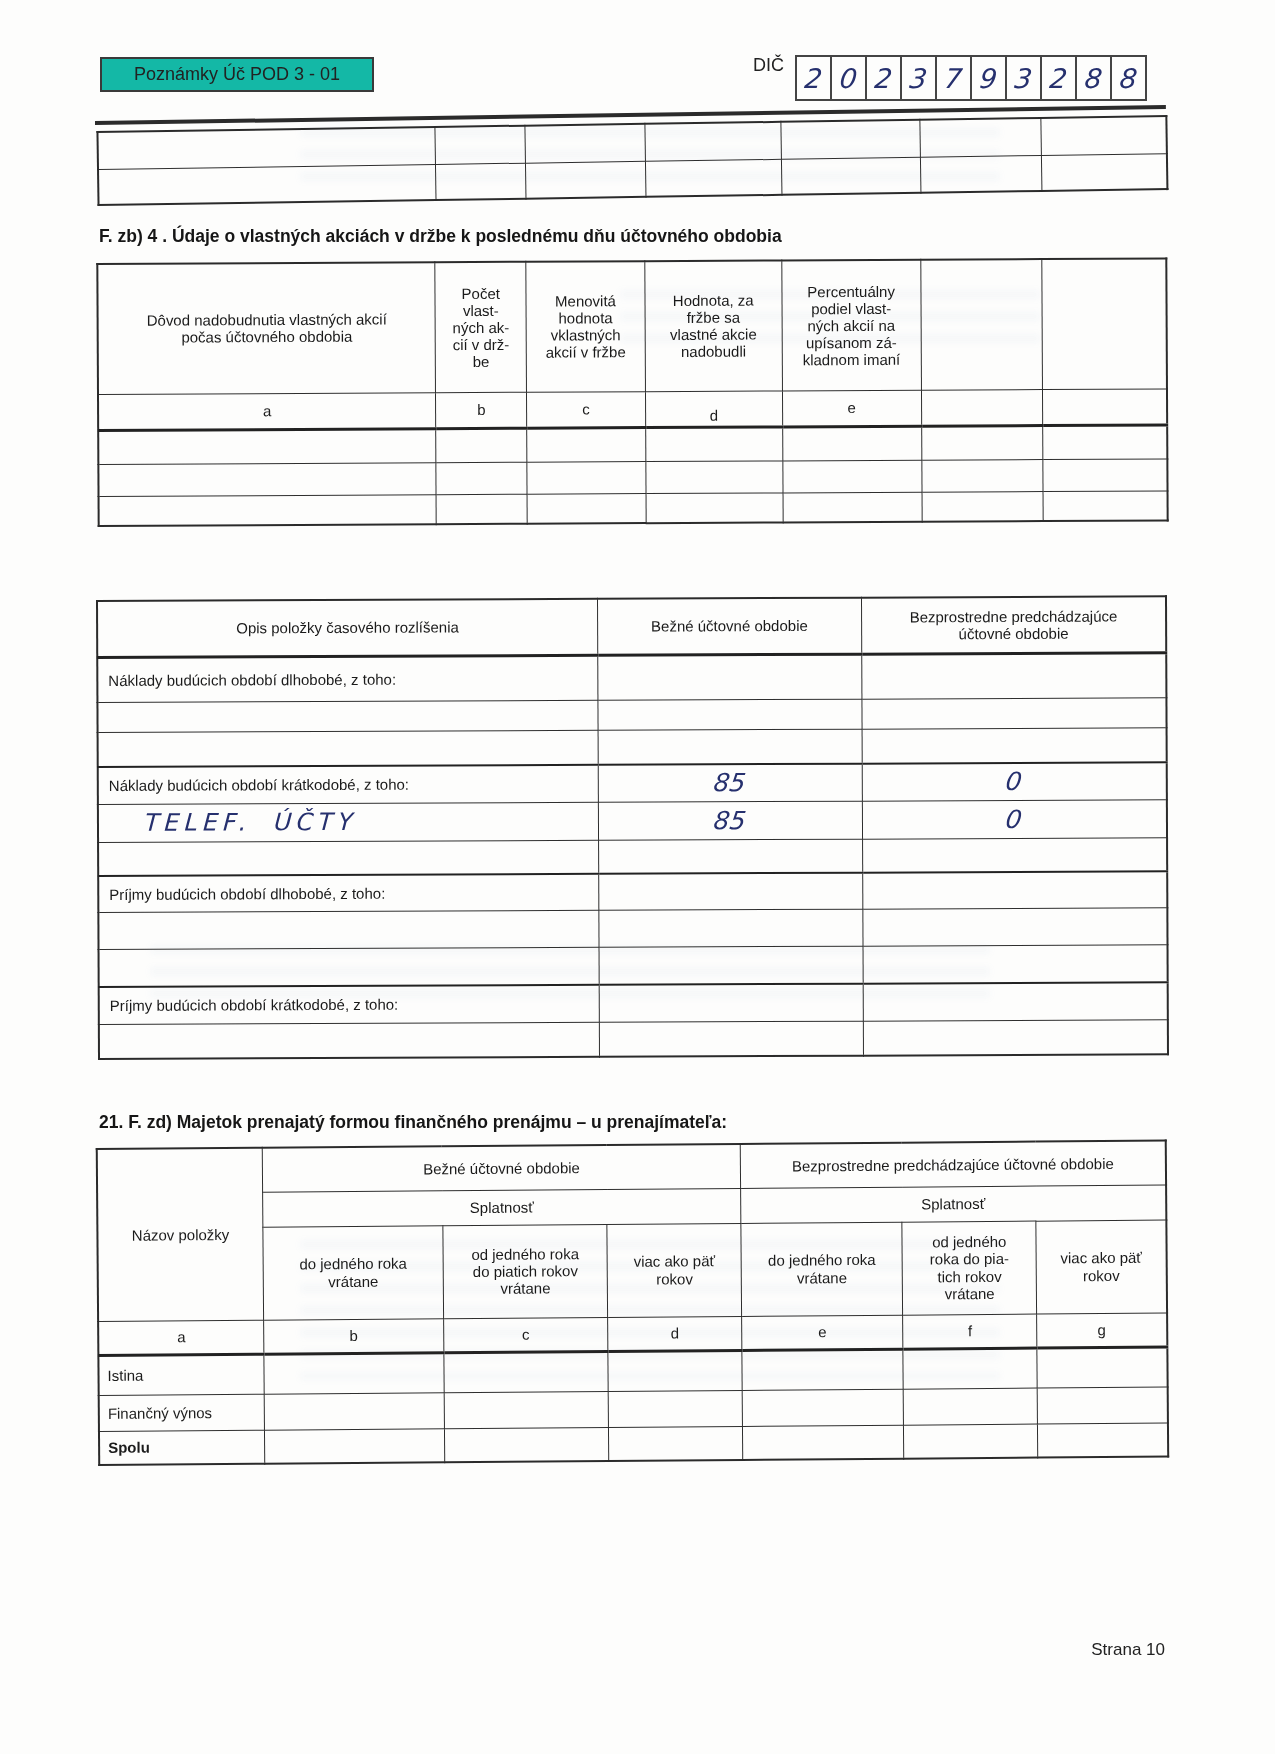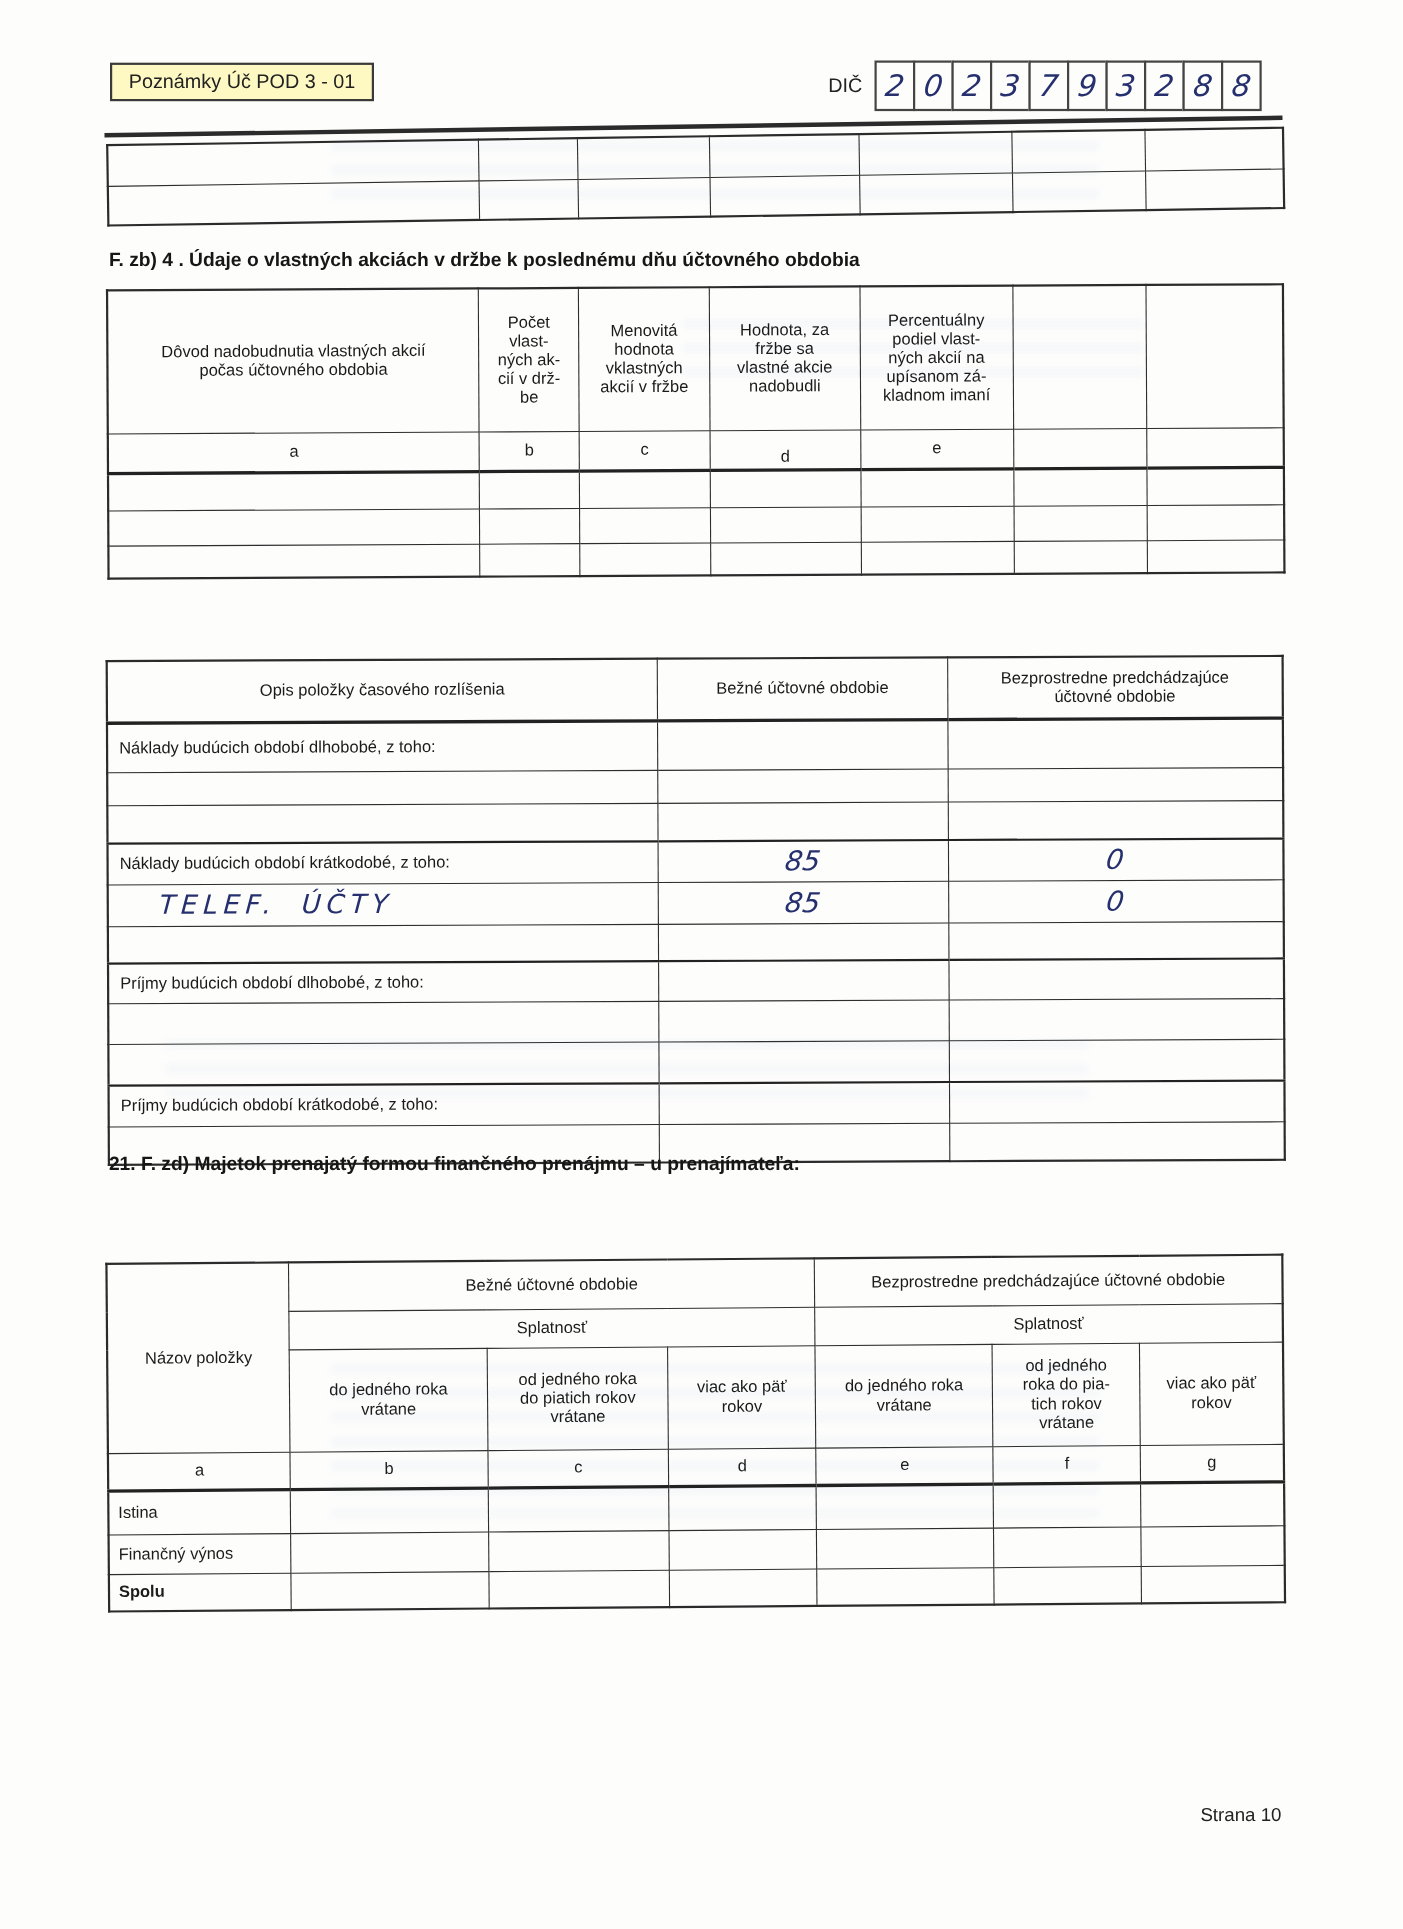--- a/index.html
+++ b/index.html
@@ -4,24 +4,24 @@
 <style>
   html,body { margin:0; padding:0; background:#ffffff; }
   .page {
     position:relative; width:1275px; height:1754px;
     background:#fdfdfc; overflow:hidden;
     font-family:"Liberation Sans", sans-serif; color:#1c1c1c;
   }
   
   .form-box {
     position:absolute; left:100px; top:57px;
-    border:2px solid #3a3a3a; padding:5px 15px;
-    font-size:18px; color:#222; background:#fef9c3; white-space:nowrap;
-  }
-  .dic-wrap { position:absolute; left:753px; top:55px; display:flex; align-items:center; }
+    border:2px solid #3a3a3a; padding:5px 32px;
+    font-size:18px; color:#222; background:#14b8a6; white-space:nowrap;
+  }
+  .dic-wrap { position:absolute; left:753px; top:55px; display:flex; }
   .dic-label { font-size:18px; margin-right:11px; color:#222; }
   .dic-cells { display:flex; }
   .dic-cell {
     width:37px; height:46px; border:2px solid #444; margin-left:-2px;
     display:flex; align-items:center; justify-content:center;
     background:#fdfdfc; box-sizing:border-box;
   }
   .dic-cell:first-child { margin-left:0; }
   .hw { font-family:"DejaVu Sans", sans-serif; font-style:italic; color:#26306e; }
   .dic-digit { font-size:27px; transform:skewX(-7deg); }
@@ -295,21 +295,21 @@
       </tr>
       <tr style="height:35px">
         <td class="lab"></td>
         <td class="val"></td>
         <td class="val"></td>
       </tr>
     </tbody>
       </table>
   </div>
 
-  <div class="sec-title" style="top:1048px;">21. F. zd) Majetok prenajatý formou finančného prenájmu – u prenajímateľa:</div>
+  <div class="sec-title" style="top:1112px;">21. F. zd) Majetok prenajatý formou finančného prenájmu – u prenajímateľa:</div>
   <div class="fzd-wrap">
     <table class="tbl outer fzd">
       <colgroup>
         <col style="width:15.5%">
           <col style="width:16.8%">
           <col style="width:15.4%">
         <col style="width:12.5%">
           <col style="width:15.1%">
           <col style="width:12.5%">
           <col style="width:12.2%">

